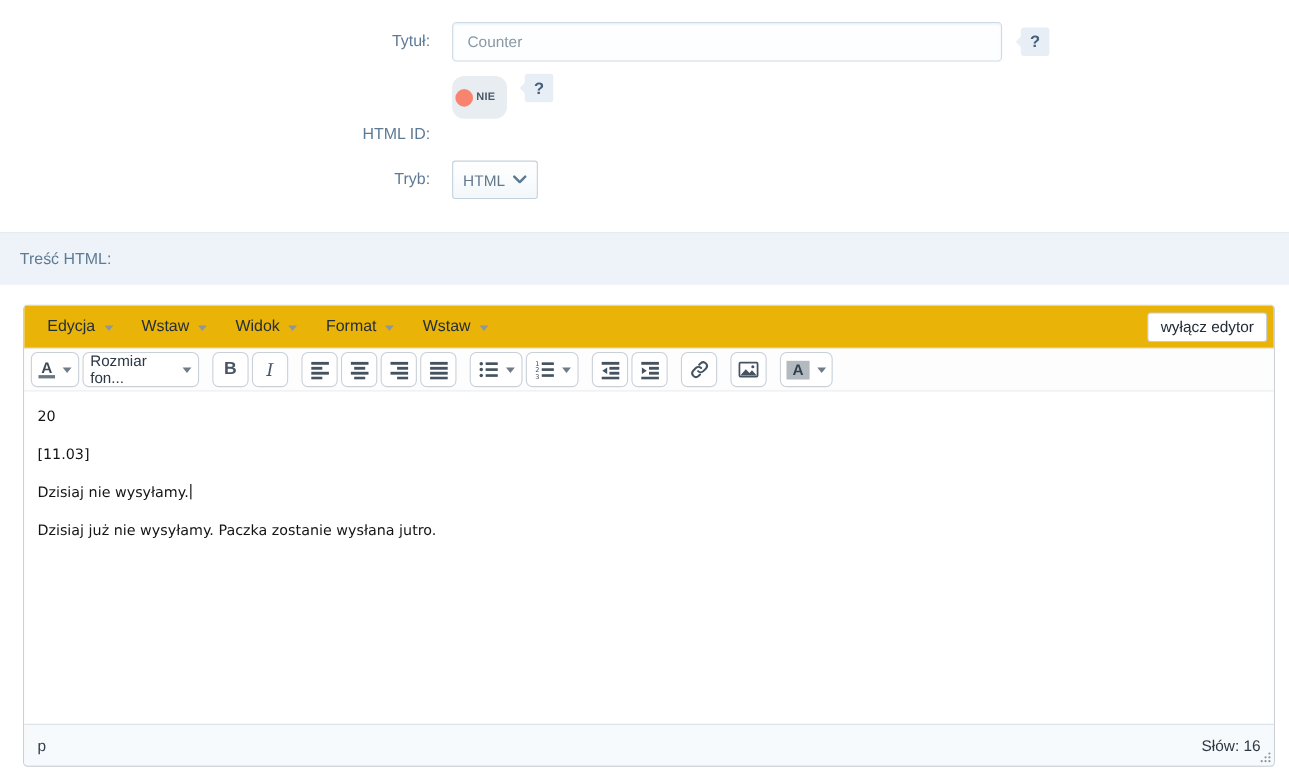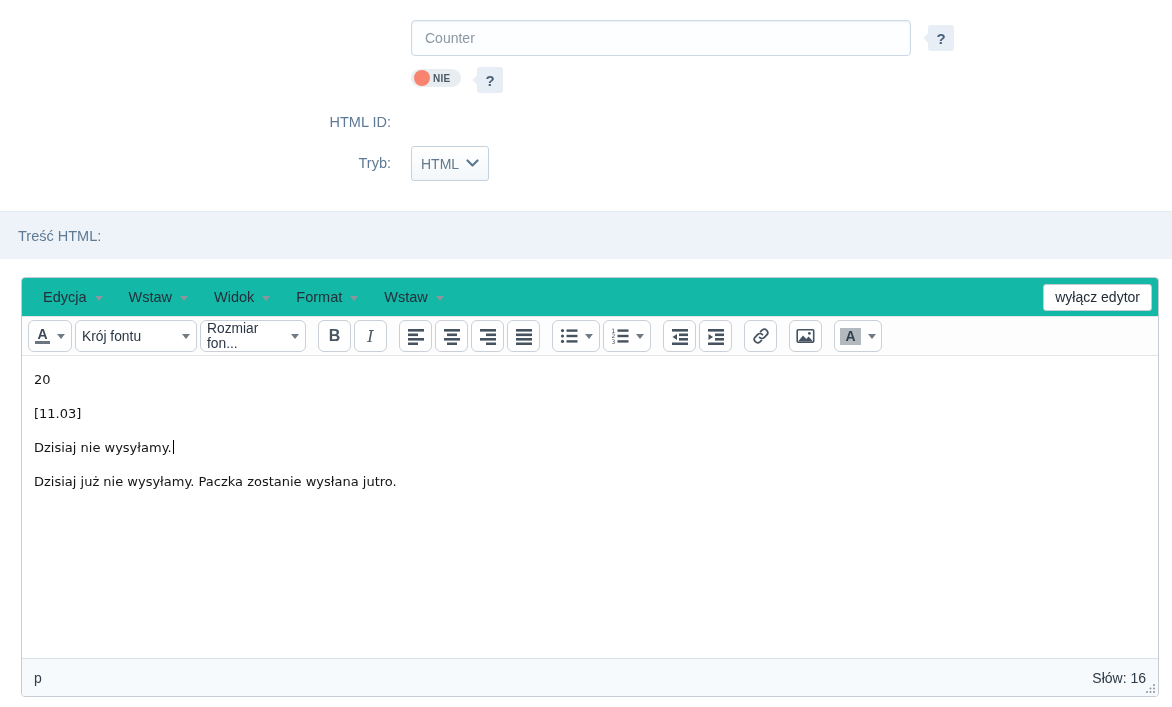--- a/index.html
+++ b/index.html
@@ -20,21 +20,21 @@
   .help {
     position:absolute; width:26px; height:26px; background:#e8eef5;
     border-radius:3px; color:#44607a; font-weight:bold; font-size:15px;
     display:flex; align-items:center; justify-content:center; cursor:pointer;
   }
   .help::before {
     content:""; position:absolute; left:-3px; top:9px; width:8px; height:8px;
     background:#e8eef5; transform:rotate(45deg);
   }
   .toggle {
-    position:absolute; left:411px; top:69px; width:50px; height:18px;
+    position:absolute; left:411px; top:69px; width:50px; height:39px;
     background:#e8edf2; border-radius:11px; cursor:pointer;
     display:flex; align-items:center;
   }
   .toggle .knob { width:16px; height:16px; border-radius:50%; background:#f8836e; margin-left:3px; }
   .toggle .tstate { font-size:10px; font-weight:bold; color:#4b5a66; margin-left:3px; letter-spacing:.2px; }
   .selectbox {
     position:absolute; left:411px; top:146px; width:78px; height:35px;
     border:1px solid #c3d2de; border-radius:3px;
     background:linear-gradient(#ffffff,#f3f7fa);
     display:flex; align-items:center; padding:0 9px; cursor:pointer;
@@ -51,21 +51,21 @@
   }
 
   
   .editor {
     position:absolute; left:21px; top:277px; width:1138px; height:420px;
     border:1px solid #c6ccd3; border-radius:4px; background:#fff;
     display:flex; flex-direction:column; overflow:hidden;
   }
   .menubar {
     height:39px; flex:0 0 39px; display:flex; align-items:center;
-    padding:0 6px 0 12px; border-bottom:1px solid #e3e7ea; background:#14b8a6;
+    padding:0 6px 0 12px; border-bottom:1px solid #e3e7ea; background:#eab308;
   }
   .menu {
     display:flex; align-items:center; padding:4px 9px; margin-right:8px;
     color:#232f3b; font-size:14.5px; border-radius:3px; cursor:pointer;
   }
   .mcaret { width:0; height:0; border-left:4px solid transparent; border-right:4px solid transparent;
             border-top:5px solid #8d959d; margin-left:8px; margin-top:2px; }
   .disable-btn {
     margin-left:auto; height:27px; padding:0 11px; background:#fff;
     border:1px solid #c6ccd2; border-radius:3px; color:#222c38; font-size:14px;
@@ -107,20 +107,23 @@
   .elpath { color:#33404c; font-size:14px; }
   .wordcount { margin-left:auto; color:#2c3844; font-size:14px; }
   .resizer { position:absolute; right:2px; bottom:2px; cursor:nwse-resize; }
   .ticon { display:block; }
 </style>
 </head>
 <body>
 
 <div class="stage">
 
+  <div class="frow" style="top:20px;">
+    <div class="flabel" style="line-height:36px;">Tytuł:</div>
+  </div>
   <input class="finput" style="top: 20px;" value="Counter">
   <div class="help" style="left:928px; top:25px;">
     <span>?</span>
   </div>
 
   <div class="toggle">
     <span class="knob"></span>
     <span class="tstate">NIE</span>
   </div>
   <div class="help" style="left:477px; top:67px;">
@@ -167,24 +170,20 @@
       <div class="menu">
         <span>Wstaw</span>
           <span class="mcaret"></span>
       </div>
       <button class="disable-btn">wyłącz edytor</button>
     </div>
 
     <div class="toolbar">
       <div class="tbtn" style="width:44px;">
         <span class="fore-a">A</span>
-        <span class="tcaret"></span>
-      </div>
-      <div class="tbtn dd" style="width:122px;">
-        <span class="ddlabel">Krój fontu</span>
         <span class="tcaret"></span>
       </div>
       <div class="tbtn dd" style="width:106px;">
         <span class="ddlabel">Rozmiar fon...</span>
         <span class="tcaret"></span>
       </div>
 
       <div class="tbtn gap">
         <span class="glyph-b">B</span>
       </div>

